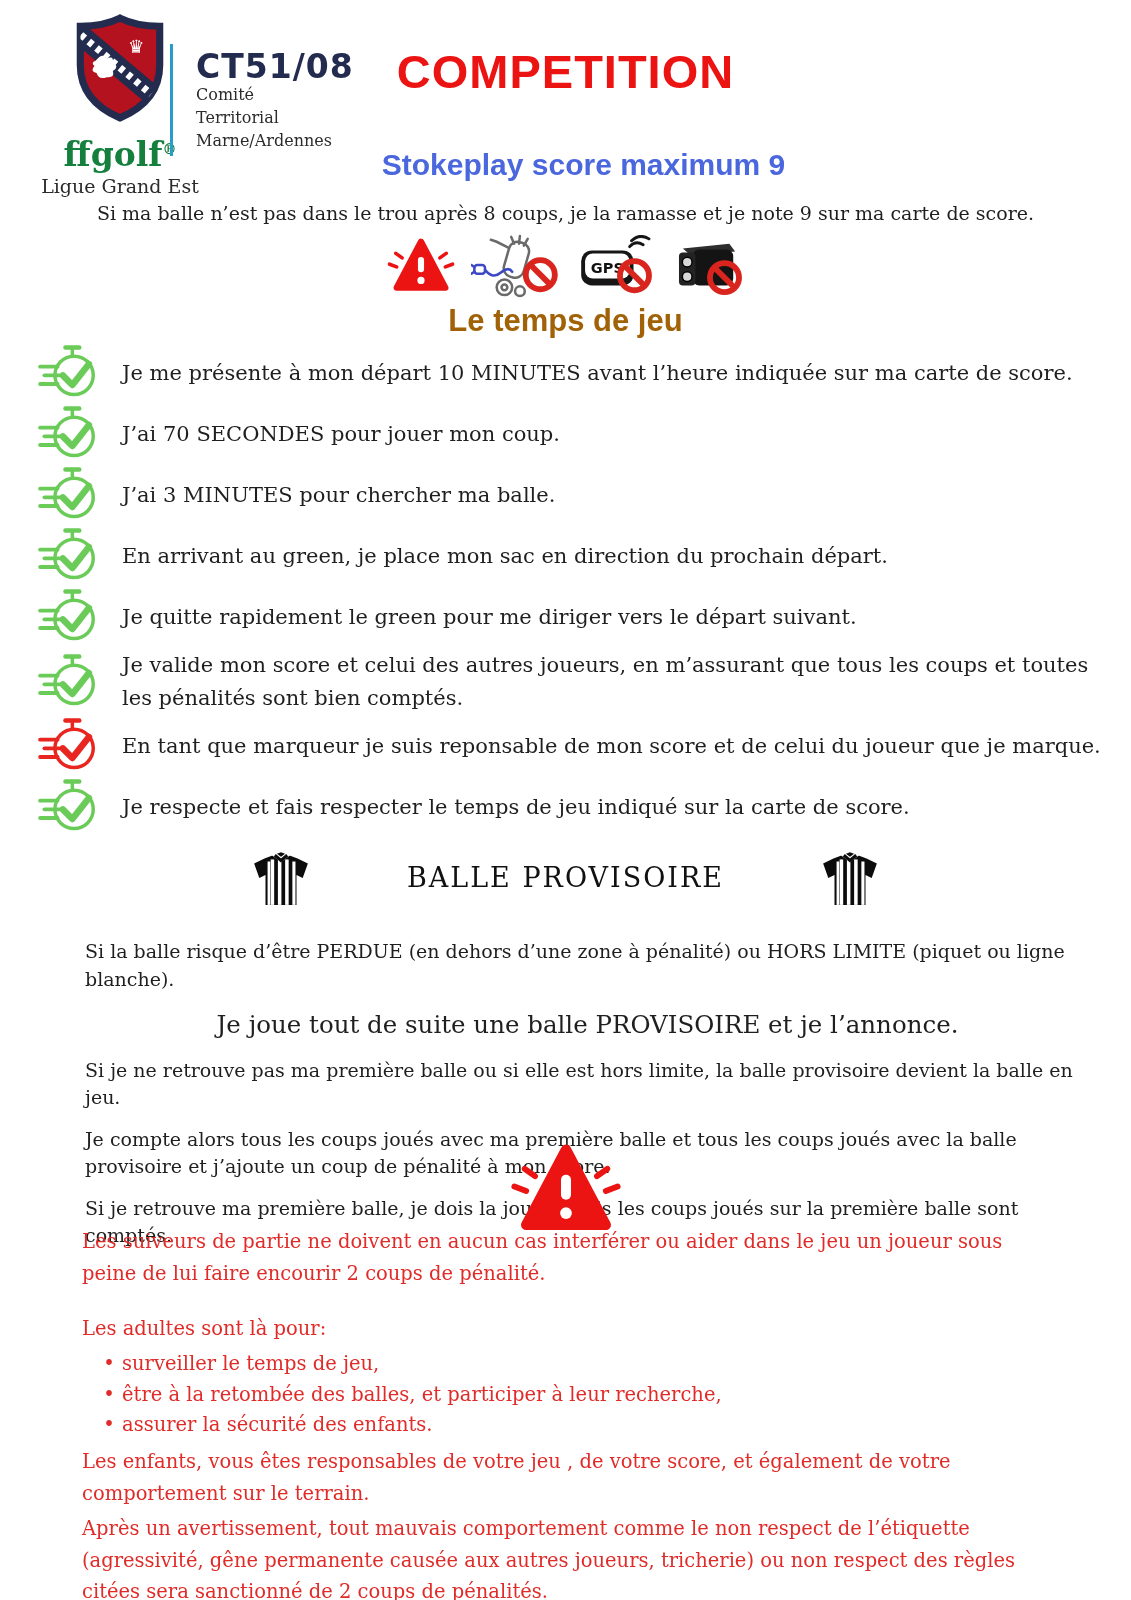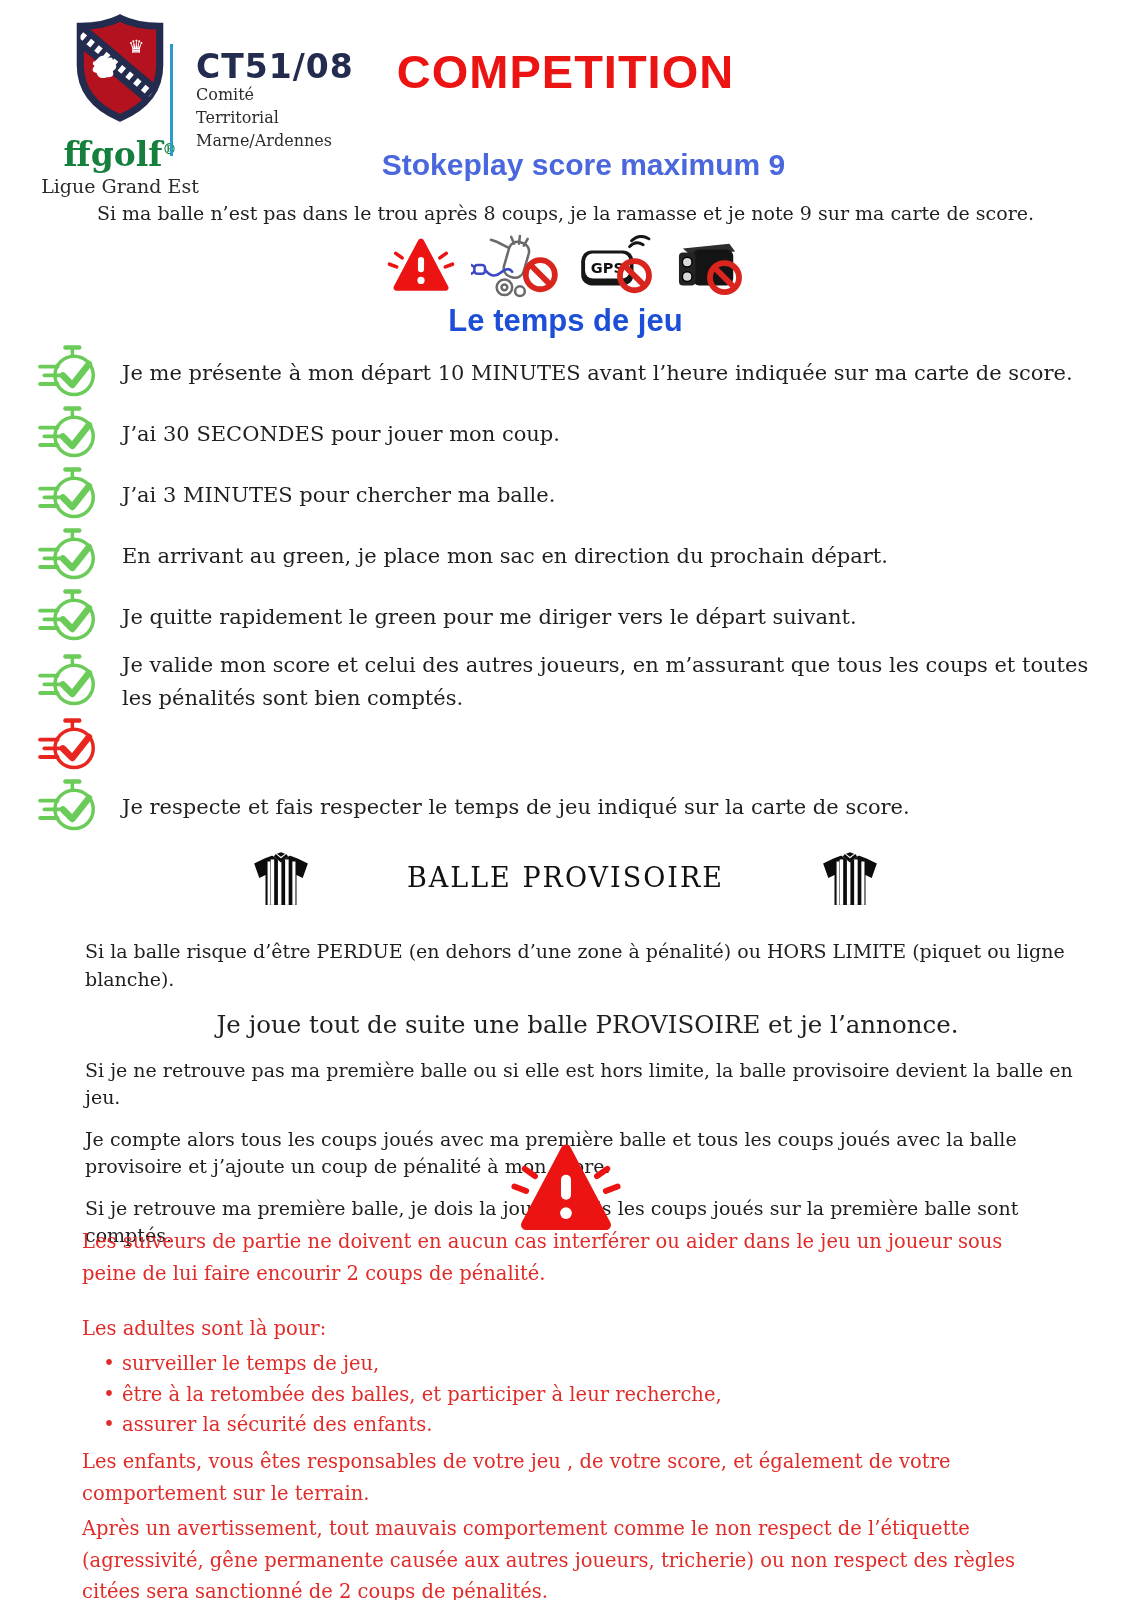--- a/index.html
+++ b/index.html
@@ -25,21 +25,21 @@
       font-family:"Liberation Sans",sans-serif;font-weight:bold;
       font-size:30px;color:#4a67dd;margin-left:36px;}
   .intro-text{left:0;right:0;top:202px;text-align:center;font-size:19px;}
 
   .icon-row{left:0;right:0;top:232px;display:flex;justify-content:center;
       align-items:center;gap:14px;height:68px;}
   .icon-row svg{display:block;}
 
   .section-title{left:0;right:0;top:303px;text-align:center;
       font-family:"Liberation Sans",sans-serif;font-weight:bold;
-      font-size:31px;color:#1d4ed8;}
+      font-size:31px;color:#a16207;}
 
   
   .checklist{left:26px;top:344px;right:18px;}
   .check-row{display:flex;align-items:center;min-height:56px;margin-bottom:3px;}
   .check-row .ico{flex:0 0 96px;}
   .check-row .txt{font-size:21px;line-height:1.55;}
   .sw{color:#6bcb59;}
   .check-row.red .sw{color:#e8251f;}
 
   
@@ -189,21 +189,21 @@
   <div class="check-row">
     <span class="ico sw"><svg width="84" height="54" viewBox="0 0 72 62">
           <use href="#sym-stopwatch"></use>
         </svg></span>
     <span class="txt">Je me présente à mon départ 10 MINUTES avant l’heure indiquée sur ma carte de score.</span>
   </div>
   <div class="check-row">
     <span class="ico sw"><svg width="84" height="54" viewBox="0 0 72 62">
           <use href="#sym-stopwatch"></use>
         </svg></span>
-    <span class="txt">J’ai 30 SECONDES pour jouer mon coup.</span>
+    <span class="txt">J’ai 70 SECONDES pour jouer mon coup.</span>
   </div>
   <div class="check-row">
     <span class="ico sw"><svg width="84" height="54" viewBox="0 0 72 62">
           <use href="#sym-stopwatch"></use>
         </svg></span>
     <span class="txt">J’ai 3 MINUTES pour chercher ma balle.</span>
   </div>
   <div class="check-row">
     <span class="ico sw"><svg width="84" height="54" viewBox="0 0 72 62">
           <use href="#sym-stopwatch"></use>
@@ -219,20 +219,21 @@
   <div class="check-row">
     <span class="ico sw"><svg width="84" height="54" viewBox="0 0 72 62">
           <use href="#sym-stopwatch"></use>
         </svg></span>
     <span class="txt">Je valide mon score et celui des autres joueurs, en m’assurant que tous les coups et toutes les pénalités sont bien comptés.</span>
   </div>
   <div class="check-row red">
     <span class="ico sw"><svg width="84" height="54" viewBox="0 0 72 62">
           <use href="#sym-stopwatch"></use>
         </svg></span>
+    <span class="txt">En tant que marqueur je suis reponsable de mon score et de celui du joueur que je marque.</span>
   </div>
   <div class="check-row">
     <span class="ico sw"><svg width="84" height="54" viewBox="0 0 72 62">
           <use href="#sym-stopwatch"></use>
         </svg></span>
     <span class="txt">Je respecte et fais respecter le temps de jeu indiqué sur la carte de score.</span>
   </div>
 </div>
 
 <div class="abs prov-head">

